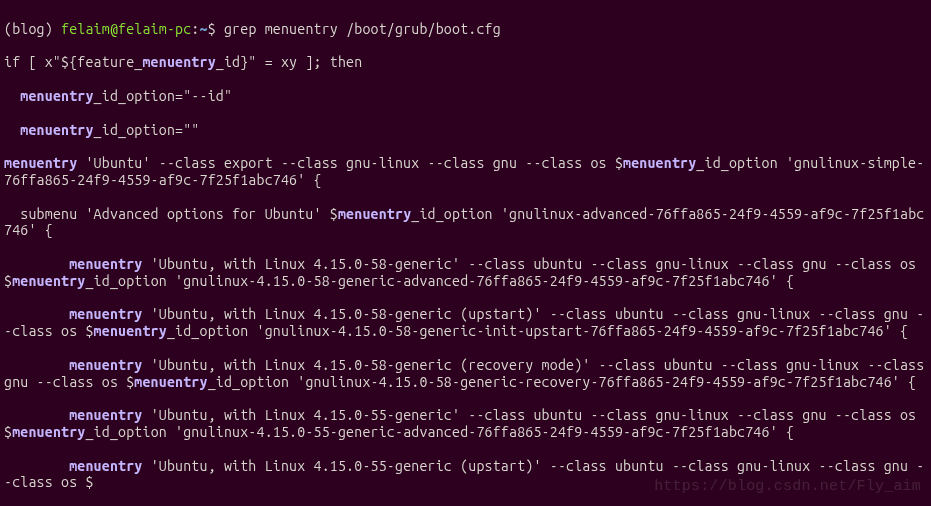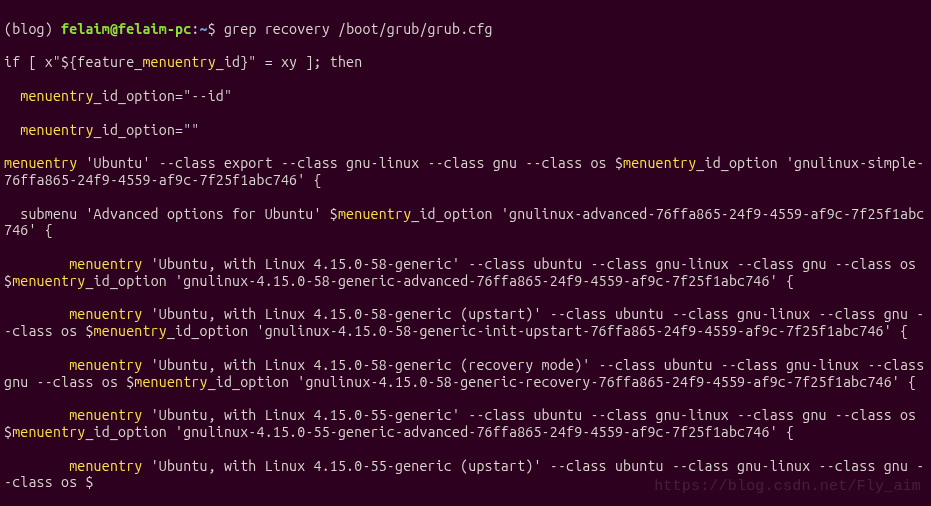--- a/index.html
+++ b/index.html
@@ -14,38 +14,38 @@
     overflow:hidden;
     position:relative;
   }
   .term{
     padding:4px 4px;
     white-space:pre;
     word-wrap:normal;
   }
   .line{display:block;white-space:pre-wrap;word-break:break-all}
   .w{color:#d9d7cf}
-  .g{color:#8ae234;font-weight:bold}
+  .g{color:#8ae234;font-weight:normal}
   .b{color:#729fcf;font-weight:bold}
-  .r{color:#fde047;font-weight:normal}
+  .r{color:#c4b5fd;font-weight:bold}
   .watermark{
     position:absolute;
     right:10px;
     bottom:10px;
     color:rgba(255,255,255,0.12);
     font-family:Liberation Mono, monospace;
     font-size:15px;
     pointer-events:none;
   }
 </style>
 </head>
 <body>
 
 <div class="term">
-<span class="line"><span class="w">(blog) </span><span class="g">felaim@felaim-pc</span><span class="w">:</span><span class="b">~</span><span class="w">$ </span><span class="w">grep recovery /boot/grub/grub.cfg</span></span>
+<span class="line"><span class="w">(blog) </span><span class="g">felaim@felaim-pc</span><span class="w">:</span><span class="b">~</span><span class="w">$ </span><span class="w">grep menuentry /boot/grub/boot.cfg</span></span>
 <span class="line"><span class="w">if [ x"${feature_</span><span class="r">menuentry</span><span class="w">_id}" = xy ]; then</span></span>
 <span class="line"><span class="w">  </span><span class="r">menuentry</span><span class="w">_id_option="--id"</span></span>
 <span class="line"><span class="w">  </span><span class="r">menuentry</span><span class="w">_id_option=""</span></span>
 <span class="line"><span class="r">menuentry</span><span class="w"> 'Ubuntu' --class export --class gnu-linux --class gnu --class os $</span><span class="r">menuentry</span><span class="w">_id_option 'gnulinux-simple-76ffa865-24f9-4559-af9c-7f25f1abc746' {</span></span>
 <span class="line"><span class="w">  submenu 'Advanced options for Ubuntu' $</span><span class="r">menuentry</span><span class="w">_id_option 'gnulinux-advanced-76ffa865-24f9-4559-af9c-7f25f1abc746' {</span></span>
 <span class="line"><span class="w">        </span><span class="r">menuentry</span><span class="w"> 'Ubuntu, with Linux 4.15.0-58-generic' --class ubuntu --class gnu-linux --class gnu --class os $</span><span class="r">menuentry</span><span class="w">_id_option 'gnulinux-4.15.0-58-generic-advanced-76ffa865-24f9-4559-af9c-7f25f1abc746' {</span></span>
 <span class="line"><span class="w">        </span><span class="r">menuentry</span><span class="w"> 'Ubuntu, with Linux 4.15.0-58-generic (upstart)' --class ubuntu --class gnu-linux --class gnu --class os $</span><span class="r">menuentry</span><span class="w">_id_option 'gnulinux-4.15.0-58-generic-init-upstart-76ffa865-24f9-4559-af9c-7f25f1abc746' {</span></span>
 <span class="line"><span class="w">        </span><span class="r">menuentry</span><span class="w"> 'Ubuntu, with Linux 4.15.0-58-generic (recovery mode)' --class ubuntu --class gnu-linux --class gnu --class os $</span><span class="r">menuentry</span><span class="w">_id_option 'gnulinux-4.15.0-58-generic-recovery-76ffa865-24f9-4559-af9c-7f25f1abc746' {</span></span>
 <span class="line"><span class="w">        </span><span class="r">menuentry</span><span class="w"> 'Ubuntu, with Linux 4.15.0-55-generic' --class ubuntu --class gnu-linux --class gnu --class os $</span><span class="r">menuentry</span><span class="w">_id_option 'gnulinux-4.15.0-55-generic-advanced-76ffa865-24f9-4559-af9c-7f25f1abc746' {</span></span>
 <span class="line"><span class="w">        </span><span class="r">menuentry</span><span class="w"> 'Ubuntu, with Linux 4.15.0-55-generic (upstart)' --class ubuntu --class gnu-linux --class gnu --class os $</span></span>

